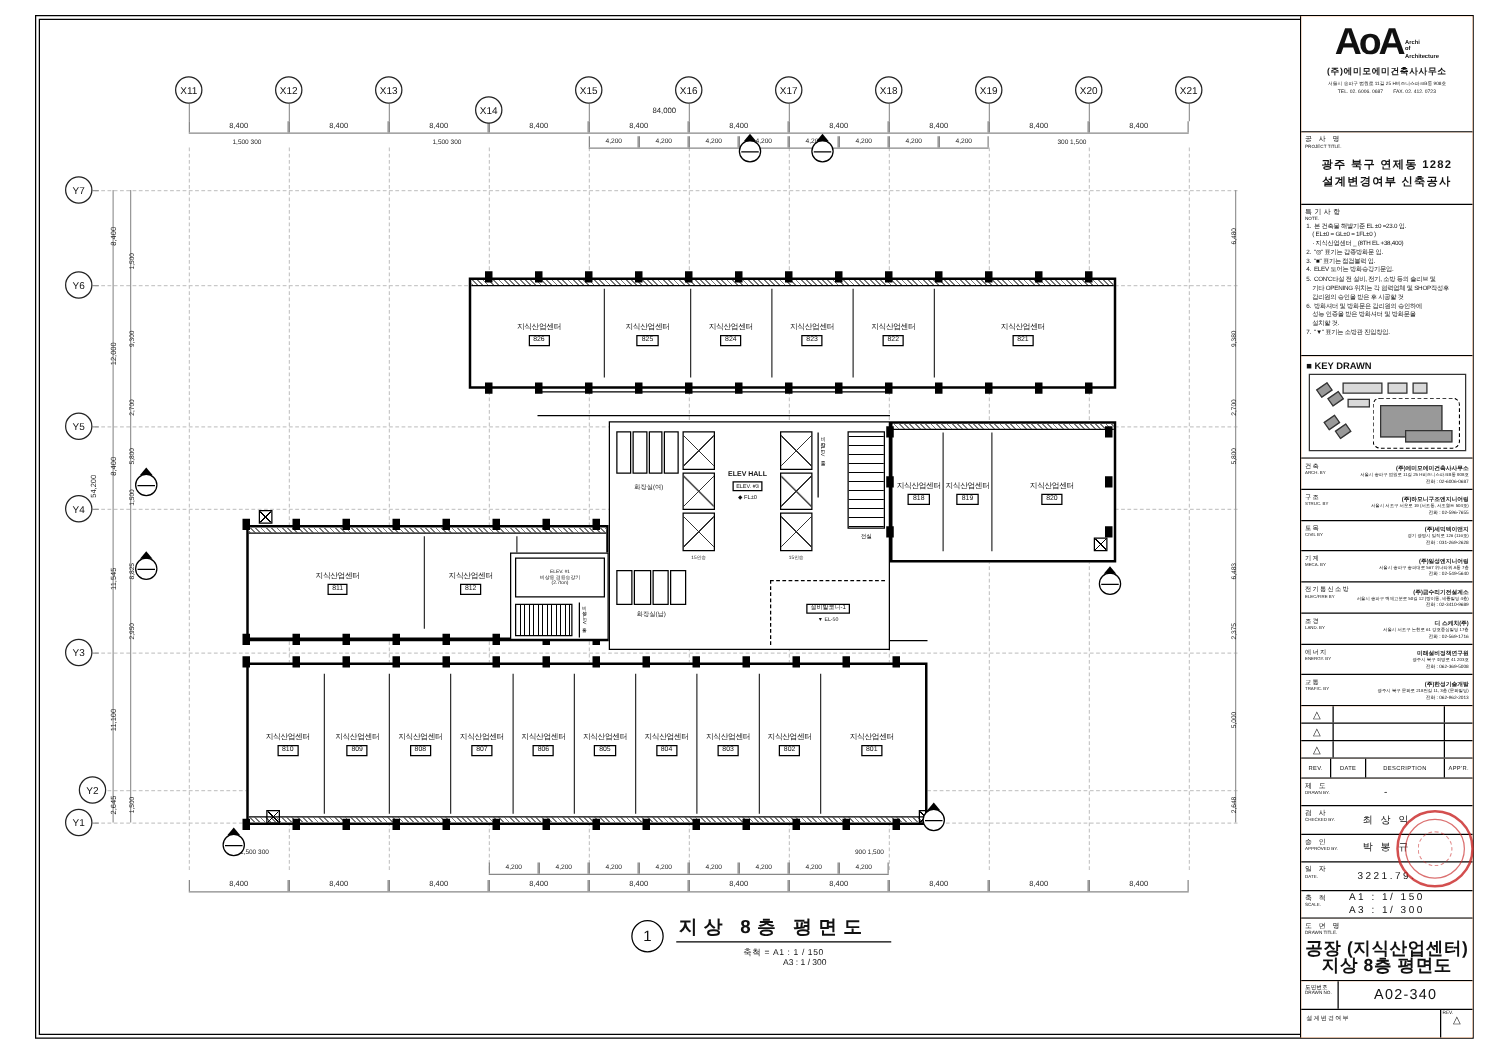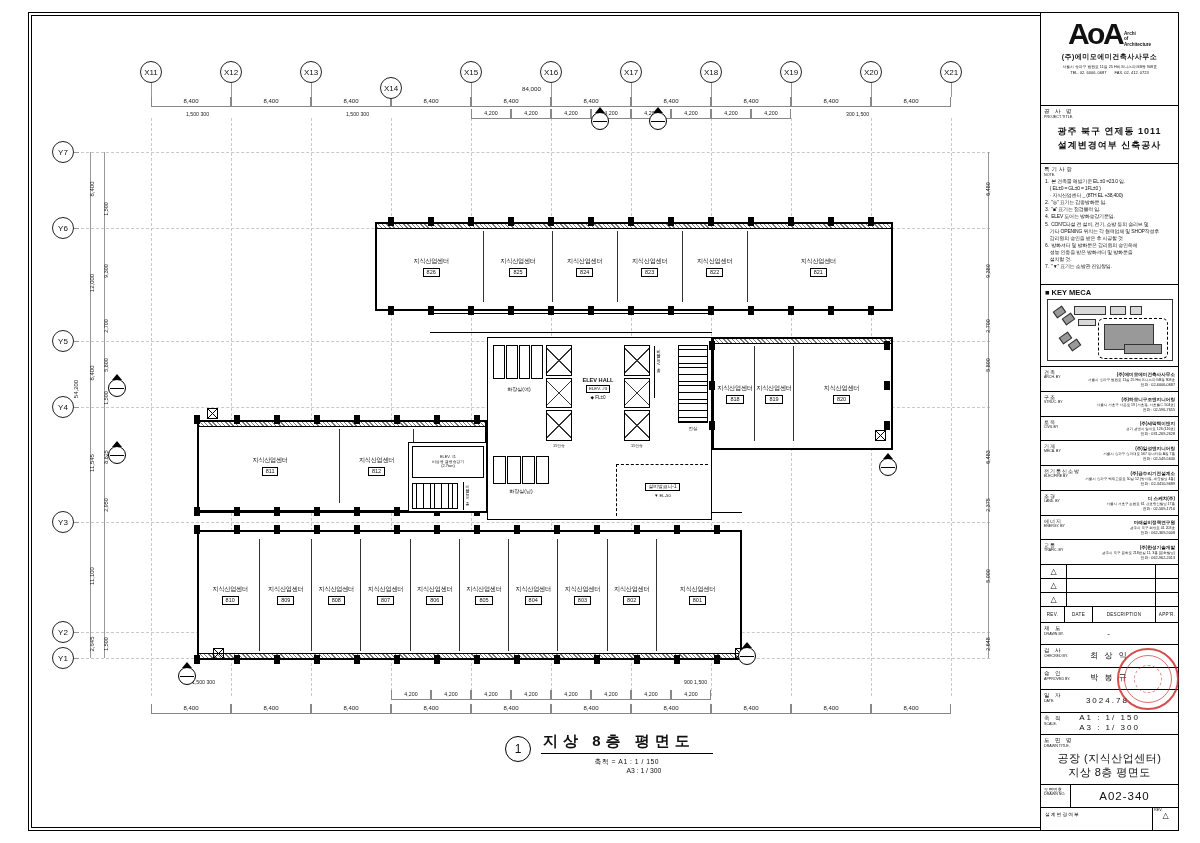--- a/index.html
+++ b/index.html
@@ -114,21 +114,21 @@
   .rh-cell:last-child{border-right:none}
   .tb-signoff{height:112px;display:flex;flex-direction:column}
   .s-row{flex:1;position:relative;border-bottom:.6px solid #000}
   .s-row:last-child{border-bottom:none}
   .s-lab{position:absolute;left:3px;top:2px;display:flex;flex-direction:column}
   .s-ko{font-size:5.5px;letter-spacing:2px}
   .s-en{font-size:3.6px}
   .s-val{position:absolute;inset:0;display:flex;align-items:center;justify-content:center;font-size:8px;letter-spacing:2px;white-space:pre-line;text-align:center;line-height:1.3}
   .tb-dtitle{height:50px}
   .dt-lines{position:absolute;left:0;right:0;top:16px;text-align:center}
-  .dt-line{font-size:11px;font-weight:normal;letter-spacing:.5px;line-height:14px}
+  .dt-line{font-size:14px;font-weight:bold;letter-spacing:.5px;line-height:14px}
   .tb-dno{height:23px;display:flex}
   .dno-label{width:30px;border-right:.6px solid #000;position:relative}
   .dno-val{flex:1;display:flex;align-items:center;justify-content:center;font-size:11.5px;letter-spacing:1px}
   .tb-footer{height:22px;display:flex;border-bottom:none !important}
   .ft-label{flex:1;font-size:4.8px;padding:3px 0 0 4px;letter-spacing:1px}
   .ft-rev{width:26px;border-left:.6px solid #000;display:flex;flex-direction:column;align-items:center}
   .ft-rev i{font-style:normal;font-size:3.8px;align-self:flex-start;padding-left:1px}
   .ft-rev b{font-weight:normal;font-size:8px;line-height:8px}
   
   .stamp{position:absolute;left:1117px;top:648px;width:62px;height:62px;border:2.5px solid rgba(200,35,35,.8);border-radius:50%;z-index:9}
@@ -249,21 +249,21 @@
     <div class="stemh" style="top: 341px; left: 74px; width: 5px;"></div>
     <div class="gbub" style="left: 52px; top: 330px;">Y5</div>
     <div class="hgl" style="top: 407px; left: 76px; width: 914px;"></div>
     <div class="stemh" style="top: 407px; left: 74px; width: 5px;"></div>
     <div class="gbub" style="left: 52px; top: 396px;">Y4</div>
     <div class="hgl" style="top: 522px; left: 76px; width: 914px;"></div>
     <div class="stemh" style="top: 522px; left: 74px; width: 5px;"></div>
     <div class="gbub" style="left: 52px; top: 511px;">Y3</div>
     <div class="hgl" style="top: 632px; left: 76px; width: 914px;"></div>
     <div class="stemh" style="top: 632px; left: 74px; width: 5px;"></div>
-    <div class="gbub" style="left: 52px; top: 621px;">Y2</div>
+    <div class="gbub" style="left: 63px; top: 621px;">Y2</div>
     <div class="hgl" style="top: 658px; left: 76px; width: 914px;"></div>
     <div class="stemh" style="top: 658px; left: 74px; width: 5px;"></div>
     <div class="gbub" style="left: 52px; top: 647px;">Y1</div>
     <div class="dimrow" style="left: 151px; top: 97px; width: 800px;">
       <div class="dimcell">8,400</div>
       <div class="dimcell">8,400</div>
       <div class="dimcell">8,400</div>
       <div class="dimcell">8,400</div>
       <div class="dimcell">8,400</div>
       <div class="dimcell">8,400</div>
@@ -563,21 +563,21 @@
       <span>TEL. 02. 6006. 0687</span>
       <span>FAX. 02. 412. 0723</span>
     </div>
   </div>
   <div class="tb-sec tb-project">
     <div class="sec-head">
       <span class="sh-ko">공 사 명</span>
       <span class="sh-en">PROJECT TITLE.</span>
     </div>
     <div class="proj-lines">
-      <div class="proj-line">광주 북구 연제동 1011</div>
+      <div class="proj-line">광주 북구 연제동 1282</div>
       <div class="proj-line">설계변경여부 신축공사</div>
     </div>
   </div>
   <div class="tb-sec tb-notes">
     <div class="sec-head">
       <span class="sh-ko">특기사항</span>
       <span class="sh-en">NOTE.</span>
     </div>
     <div class="notes-list" id="notes-list">
         <div class="note-line">1.  본 건축물 해발기준 EL ±0 =23.0 임.</div>
@@ -589,21 +589,21 @@
         <div class="note-line">5.  CON'C타설 전 설비, 전기, 소방 등의 슬리브 및</div>
         <div class="note-line">    기타 OPENING 위치는 각 협력업체 및 SHOP작성후</div>
         <div class="note-line">    감리원의 승인을 받은 후 시공할 것</div>
         <div class="note-line">6.  방화셔터 및 방화문은 감리원의 승인하에</div>
         <div class="note-line">    성능 인증을 받은 방화셔터 및 방화문을</div>
         <div class="note-line">    설치할 것.</div>
         <div class="note-line">7.  "▼" 표기는 소방관 진입창임.</div>
       </div>
   </div>
   <div class="tb-sec tb-keyplan">
-    <div class="kp-head">■ KEY MECA</div>
+    <div class="kp-head">■ KEY DRAWN</div>
     <div class="kp-map">
       <div class="kp light" style="left:26px;top:6px;width:32px;height:9px"></div>
       <div class="kp light" style="left:62px;top:6px;width:16px;height:9px"></div>
       <div class="kp light" style="left:82px;top:6px;width:12px;height:9px"></div>
       <div class="kp light" style="left:30px;top:19px;width:18px;height:7px"></div>
       <div class="kp" style="left:6px;top:8px;width:11px;height:8px;transform:rotate(-35deg)"></div>
       <div class="kp" style="left:15px;top:15px;width:11px;height:8px;transform:rotate(-35deg)"></div>
       <div class="kp" style="left:12px;top:34px;width:11px;height:8px;transform:rotate(-35deg)"></div>
       <div class="kp" style="left:21px;top:41px;width:11px;height:8px;transform:rotate(-35deg)"></div>
       <div class="kp" style="left:56px;top:24px;width:50px;height:26px"></div>
@@ -744,21 +744,21 @@
           <div class="s-ko">승 인</div>
           <div class="s-en">APPROVED BY.</div>
         </div>
         <div class="s-val">박 봉 규</div>
       </div>
       <div class="s-row">
         <div class="s-lab">
           <div class="s-ko">일 자</div>
           <div class="s-en">DATE.</div>
         </div>
-        <div class="s-val">3024.78.</div>
+        <div class="s-val">3221.79.</div>
       </div>
       <div class="s-row">
         <div class="s-lab">
           <div class="s-ko">축 척</div>
           <div class="s-en">SCALE.</div>
         </div>
         <div class="s-val">A1 : 1/ 150
 A3 : 1/ 300</div>
       </div>
     </div>

